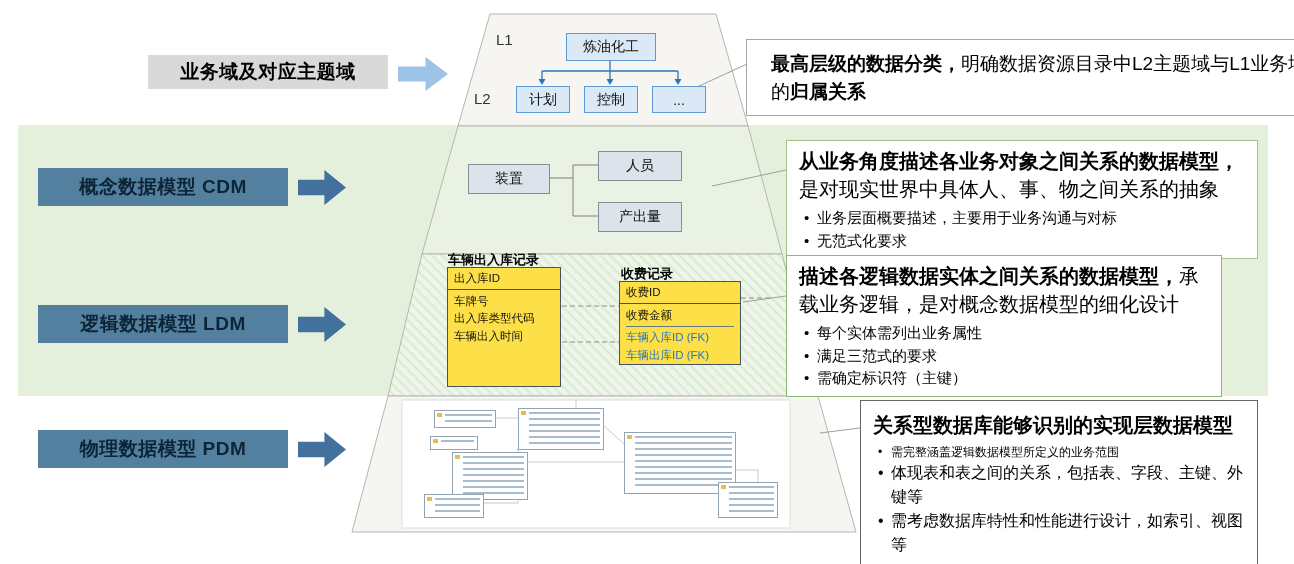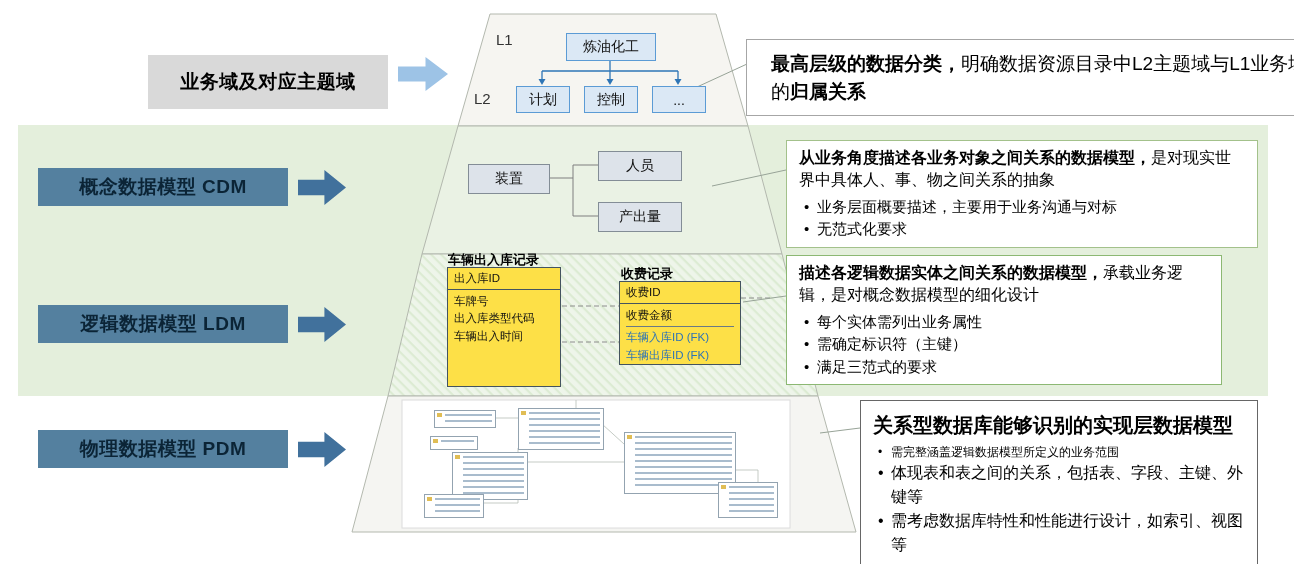--- a/index.html
+++ b/index.html
@@ -29,21 +29,21 @@
   .er-title{position:absolute;font-size:13px;font-weight:700;color:#000;}
   .er-table{position:absolute;background:#fde047;border:1.5px solid #44545f;font-size:11.5px;color:#111;box-sizing:border-box;}
   .er-pk{height:21px;line-height:21px;padding:0 6px;border-bottom:1.5px solid #44545f;}
   .er-body{padding:3px 6px;line-height:1.5;}
   .er-row{white-space:nowrap;}
   .er-row.div-b{border-bottom:1px solid #6a7a85;margin-bottom:2px;padding-bottom:2px;}
   .fk{color:#2e74b5;}
 
   
   .note{position:absolute;background:#ffffff;border:1px solid #a6a6a6;box-sizing:border-box;padding:8px 12px;}
-  .note .title{font-size:16px;line-height:1.4;}
+  .note .title{font-size:20px;line-height:1.4;}
   .note .b{font-weight:700;}
   .bullets{margin-top:4px;}
   .bullet{position:relative;padding-left:18px;font-size:15px;line-height:1.5;}
   .bullet::before{content:"•";position:absolute;left:5px;top:0;}
 
   
   .mt{position:absolute;background:#fff;border:1px solid #93a3b0;}
   .mt::before{content:"";position:absolute;left:2px;top:2px;width:5px;height:4px;background:#e0bd55;}
   .mt::after{content:"";position:absolute;left:10px;top:3px;right:3px;bottom:3px;
      background:repeating-linear-gradient(to bottom,#a9bccd 0 2px,transparent 2px 6px);}
@@ -96,21 +96,21 @@
     </g>
 
     <g stroke="#97a397" stroke-width="1">
       <path d="M697 87 L747 64"></path>
       <path d="M712 186 L786 170"></path>
       <path d="M743 302 L786 296"></path>
       <path d="M820 433 L860 428"></path>
     </g>
   </svg>
 
-  <div class="lbl lbl-gray" style="left:148px;top:55px;width:240px;height:54px">业务域及对应主题域</div>
+  <div class="lbl lbl-gray" style="left:148px;top:55px;width:240px;height:34px">业务域及对应主题域</div>
   <div class="arrow" style="left:398px;top:57px;width:50px;height:34px;background:#9dc3e6"></div>
 
   <div class="lbl lbl-blue" style="left:38px;top:168px;width:250px;height:38px">概念数据模型 CDM</div>
   <div class="arrow" style="left:298px;top:170px;width:48px;height:35px;background:#41719c"></div>
 
   <div class="lbl lbl-blue" style="left:38px;top:305px;width:250px;height:38px">逻辑数据模型 LDM</div>
   <div class="arrow" style="left:298px;top:307px;width:48px;height:35px;background:#41719c"></div>
 
   <div class="lbl lbl-blue" style="left:38px;top:430px;width:250px;height:38px">物理数据模型 PDM</div>
   <div class="arrow" style="left:298px;top:432px;width:48px;height:35px;background:#41719c"></div>
@@ -169,22 +169,22 @@
       <div class="bullet">无范式化要求</div>
     </div>
   </div>
 
   <div class="note" style="left:786px;top:255px;width:436px;border:1.5px solid #8cb873;padding:6px 12px">
     <div class="title">
       <span class="b">描述各逻辑数据实体之间关系的数据模型，</span><span>承载业务逻辑，是对概念数据模型的细化设计</span>
     </div>
     <div class="bullets">
       <div class="bullet">每个实体需列出业务属性</div>
+      <div class="bullet">满足三范式的要求</div>
       <div class="bullet">需确定标识符（主键）</div>
-      <div class="bullet">满足三范式的要求</div>
     </div>
   </div>
 
   <div class="note" style="left:860px;top:400px;width:398px;border-color:#666;padding:10px 12px">
     <div class="title" style="font-size:20px">
       <span class="b">关系型数据库能够识别的实现层数据模型</span>
     </div>
     <div class="bullets">
       <div class="bullet" style="font-size:12px">需完整涵盖逻辑数据模型所定义的业务范围</div>
       <div class="bullet" style="font-size:16px">体现表和表之间的关系，包括表、字段、主键、外键等</div>

